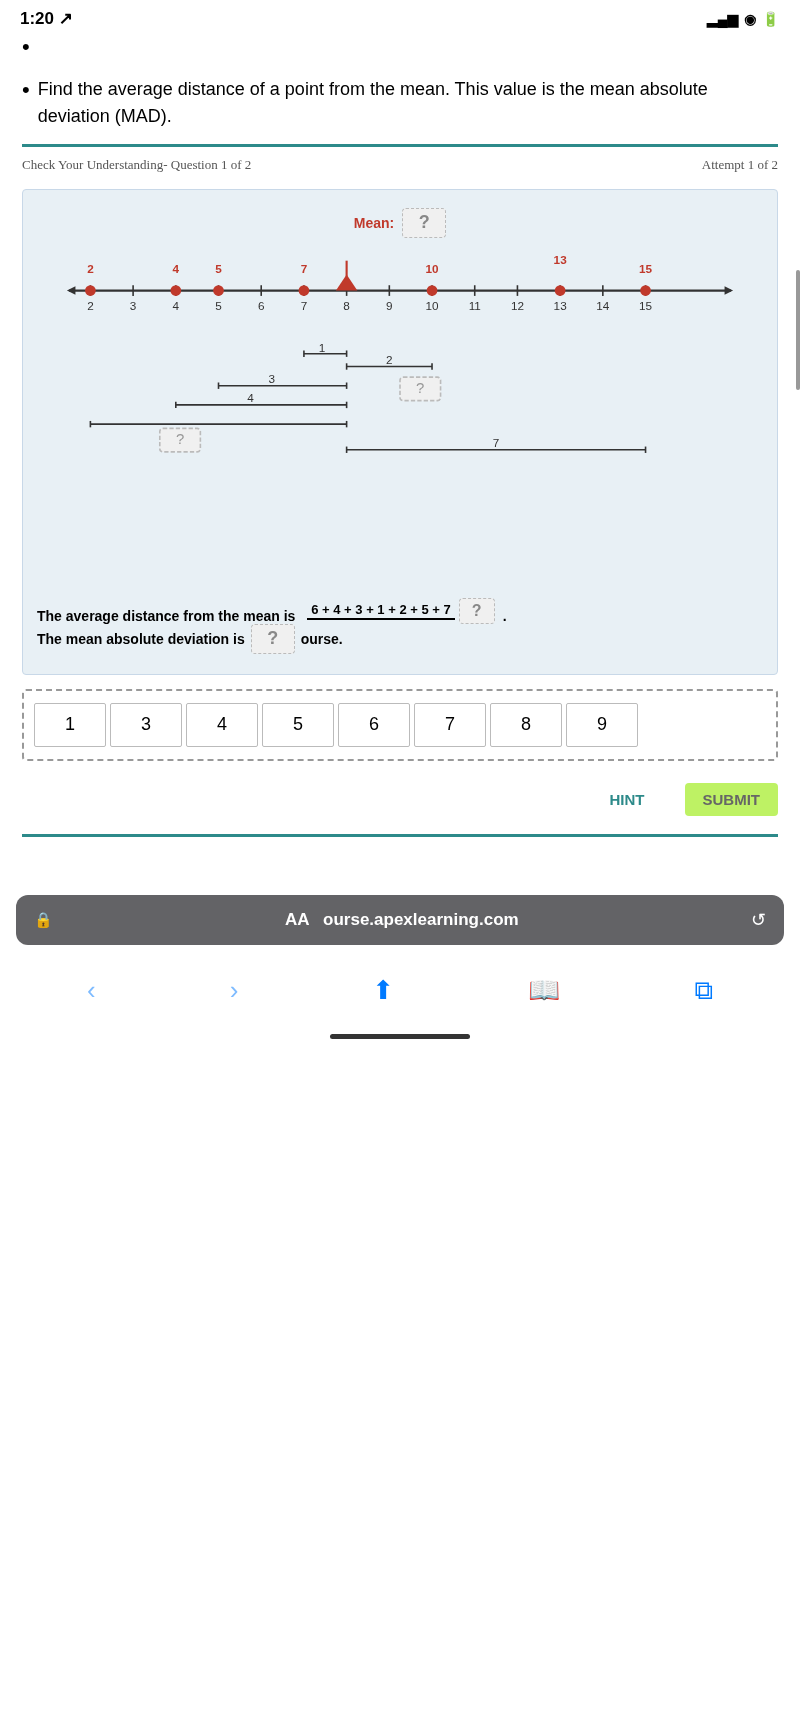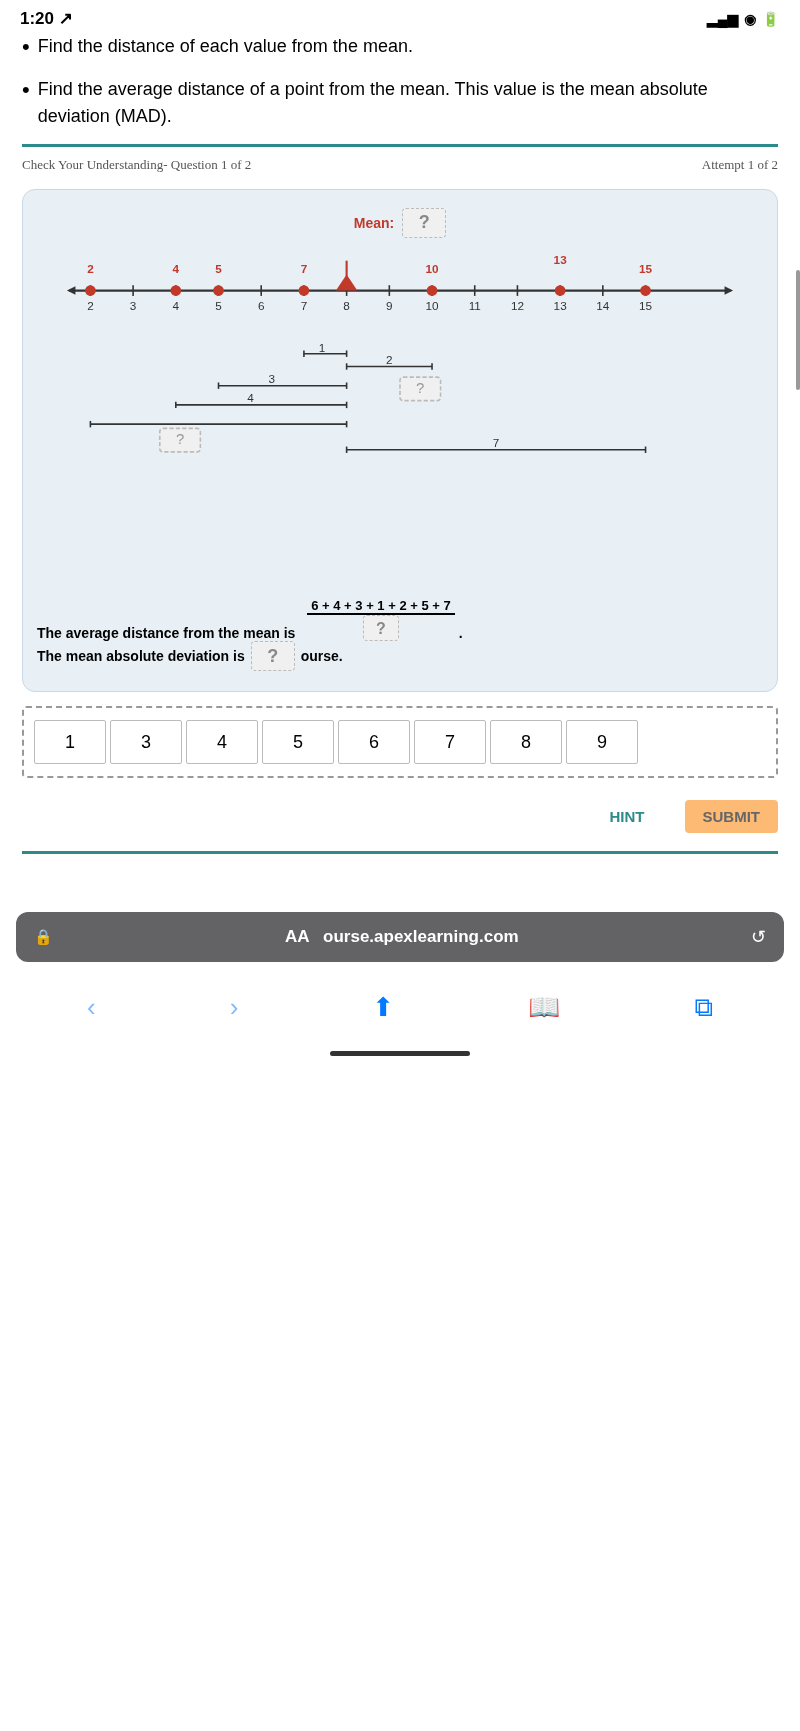--- a/index.html
+++ b/index.html
@@ -62,21 +62,21 @@
     .question-body {
       font-size: 19px;
       line-height: 1.55;
       margin: 14px 0;
     }
 
     
     .diagram-box {
       background: #e8f0f5;
       border: 1px solid #c8d8e8;
-      border-radius: 13px;
+      border-radius: 4px;
       padding: 18px 14px 20px 14px;
       margin: 10px 0;
       position: relative;
     }
 
     .mean-label-area {
       display: flex;
       align-items: center;
       justify-content: center;
       gap: 8px;
@@ -112,21 +112,21 @@
       font-size: 14px;
       font-weight: 700;
       display: flex;
       align-items: flex-end;
       gap: 4px;
       flex-wrap: wrap;
     }
 
     .fraction-area {
       display: inline-flex;
-      flex-direction: column;
+      flex-direction: row;
       align-items: center;
       font-size: 13px;
       font-weight: 700;
       line-height: 1.2;
     }
     .fraction-top { border-bottom: 2px solid #000; padding: 0 4px; }
     .fraction-bottom { padding: 0 4px; }
 
     .mad-row {
       font-size: 14px;
@@ -171,21 +171,21 @@
     .btn-hint {
       background: none;
       border: none;
       color: #2d8a8a;
       font-size: 15px;
       font-weight: 700;
       cursor: pointer;
       padding: 8px 12px;
     }
     .btn-submit {
-      background: #fdba74;
+      background: #bef264;
       border: none;
       color: #666;
       font-size: 15px;
       font-weight: 600;
       cursor: pointer;
       padding: 4px 18px;
       border-radius: 4px;
     }
 
     .bottom-teal-divider {
@@ -259,21 +259,20 @@
     <span>▂▄▆</span>
     <span>◉</span>
     <span>🔋</span>
   </div>
 </div>
 
 <div class="content-area">
 
   <div class="bullet-text">
     <span class="bullet-dot">•</span>
-    <span>Find the distance of each value from the mean.</span>
   </div>
 
   <div class="bullet-text">
     <span class="bullet-dot">•</span>
     <span>Find the average distance of a point from the mean. This value is the mean absolute deviation (MAD).</span>
   </div>
 
   <div class="teal-divider"></div>
 
   <div class="question-header">

